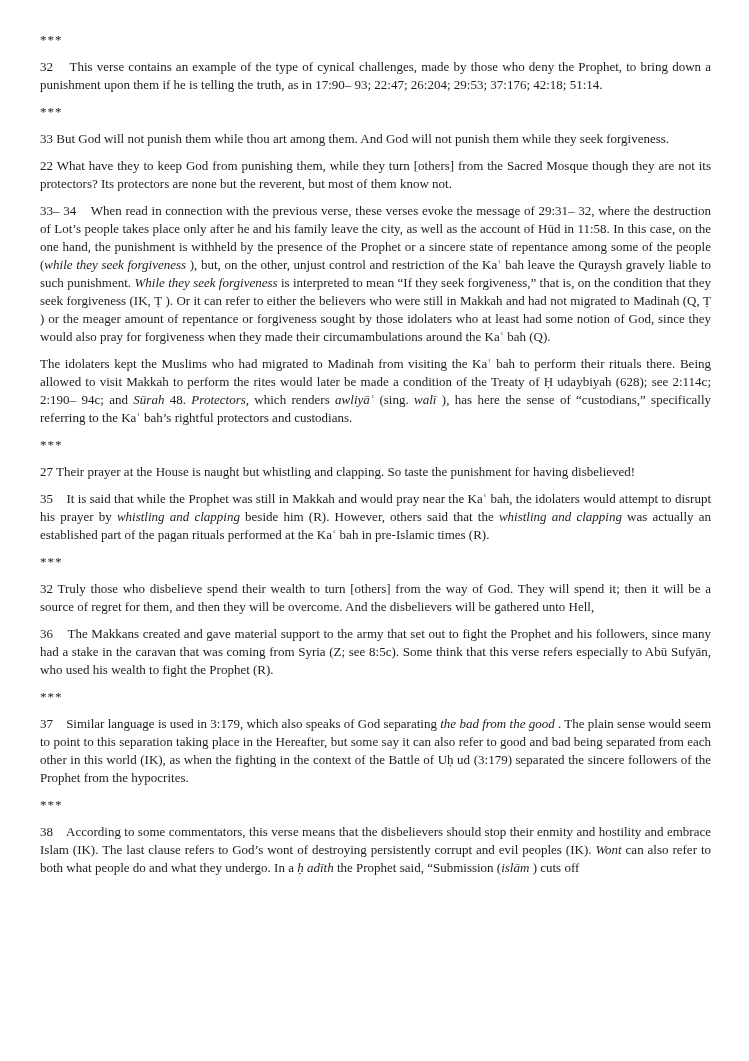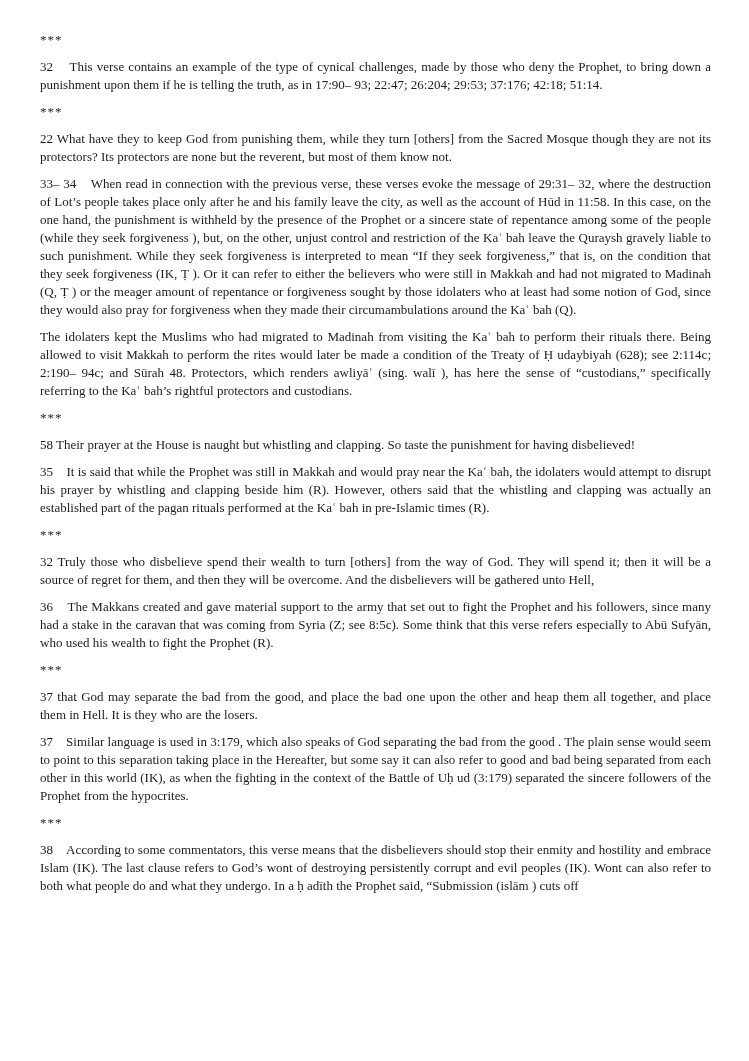--- a/index.html
+++ b/index.html
@@ -23,38 +23,38 @@
   p.block {
     margin: 0 0 9px 0;
     padding: 0;
     text-align: justify;
   }
   p.separator {
     text-align: left;
     letter-spacing: 1px;
   }
   .run { white-space: pre-wrap; }
-  .i { }
+  .i { font-style: italic; }
 </style>
 </head>
 <body>
 
 <div class="page">
   <div id="content">
       <p class="block separator"><span class="run">***</span></p>
       <p class="block commentary"><span class="run">32&nbsp;&nbsp;&nbsp; This verse contains an example of the type of cynical challenges, made by those who deny the Prophet, to bring down a punishment upon them if he is telling the truth, as in 17:90– 93; 22:47; 26:204; 29:53; 37:176; 42:18; 51:14.</span></p>
       <p class="block separator"><span class="run">***</span></p>
+      <p class="block verse"><span class="run">33 But God will not punish them while thou art among them. And God will not punish them while they seek forgiveness.</span></p>
       <p class="block verse"><span class="run">22 What have they to keep God from punishing them, while they turn [others] from the Sacred Mosque though they are not its protectors? Its protectors are none but the reverent, but most of them know not.</span></p>
       <p class="block commentary"><span class="run">33– 34&nbsp;&nbsp;&nbsp; When read in connection with the previous verse, these verses evoke the message of 29:31– 32, where the destruction of Lot’s people takes place only after he and his family leave the city, as well as the account of Hūd in 11:58. In this case, on the one hand, the punishment is withheld by the presence of the Prophet or a sincere state of repentance among some of the people (</span><span class="run i">while they seek forgiveness</span><span class="run"> ), but, on the other, unjust control and restriction of the Kaʿ bah leave the Quraysh gravely liable to such punishment. </span><span class="run i">While they seek forgiveness</span><span class="run"> is interpreted to mean “If they seek forgiveness,” that is, on the condition that they seek forgiveness (IK, Ṭ ). Or it can refer to either the believers who were still in Makkah and had not migrated to Madinah (Q, Ṭ ) or the meager amount of repentance or forgiveness sought by those idolaters who at least had some notion of God, since they would also pray for forgiveness when they made their circumambulations around the Kaʿ bah (Q).</span></p>
       <p class="block commentary"><span class="run">The idolaters kept the Muslims who had migrated to Madinah from visiting the Kaʿ bah to perform their rituals there. Being allowed to visit Makkah to perform the rites would later be made a condition of the Treaty of Ḥ udaybiyah (628); see 2:114c; 2:190– 94c; and </span><span class="run i">Sūrah</span><span class="run"> 48. </span><span class="run i">Protectors,</span><span class="run"> which renders </span><span class="run i">awliyāʾ</span><span class="run"> (sing. </span><span class="run i">walī</span><span class="run"> ), has here the sense of “custodians,” specifically referring to the Kaʿ bah’s rightful protectors and custodians.</span></p>
       <p class="block separator"><span class="run">***</span></p>
-      <p class="block verse"><span class="run">58 Their prayer at the House is naught but whistling and clapping. So taste the punishment for having disbelieved!</span></p>
+      <p class="block verse"><span class="run">27 Their prayer at the House is naught but whistling and clapping. So taste the punishment for having disbelieved!</span></p>
       <p class="block commentary"><span class="run">35&nbsp;&nbsp;&nbsp; It is said that while the Prophet was still in Makkah and would pray near the Kaʿ bah, the idolaters would attempt to disrupt his prayer by </span><span class="run i">whistling and clapping</span><span class="run"> beside him (R). However, others said that the </span><span class="run i">whistling and clapping</span><span class="run"> was actually an established part of the pagan rituals performed at the Kaʿ bah in pre-Islamic times (R).</span></p>
       <p class="block separator"><span class="run">***</span></p>
       <p class="block verse"><span class="run">32 Truly those who disbelieve spend their wealth to turn [others] from the way of God. They will spend it; then it will be a source of regret for them, and then they will be overcome. And the disbelievers will be gathered unto Hell,</span></p>
       <p class="block commentary"><span class="run">36&nbsp;&nbsp;&nbsp; The Makkans created and gave material support to the army that set out to fight the Prophet and his followers, since many had a stake in the caravan that was coming from Syria (Z; see 8:5c). Some think that this verse refers especially to Abū Sufyān, who used his wealth to fight the Prophet (R).</span></p>
       <p class="block separator"><span class="run">***</span></p>
-      <p class="block verse"><span class="run">37 that God may separate the bad from the good, and place the bad one upon the other and heap them all together, and place them in Hell. It is they who are the losers.</span></p>
       <p class="block commentary"><span class="run">37&nbsp;&nbsp;&nbsp; Similar language is used in 3:179, which also speaks of God separating </span><span class="run i">the bad from the good</span><span class="run"> . The plain sense would seem to point to this separation taking place in the Hereafter, but some say it can also refer to good and bad being separated from each other in this world (IK), as when the fighting in the context of the Battle of Uḥ ud (3:179) separated the sincere followers of the Prophet from the hypocrites.</span></p>
       <p class="block separator"><span class="run">***</span></p>
       <p class="block commentary"><span class="run">38&nbsp;&nbsp;&nbsp; According to some commentators, this verse means that the disbelievers should stop their enmity and hostility and embrace Islam (IK). The last clause refers to God’s wont of destroying persistently corrupt and evil peoples (IK). </span><span class="run i">Wont</span><span class="run"> can also refer to both what people do and what they undergo. In a </span><span class="run i">ḥ adīth</span><span class="run"> the Prophet said, “Submission (</span><span class="run i">islām</span><span class="run"> ) cuts off</span></p>
     </div>
 </div>
 
 </body></html>

